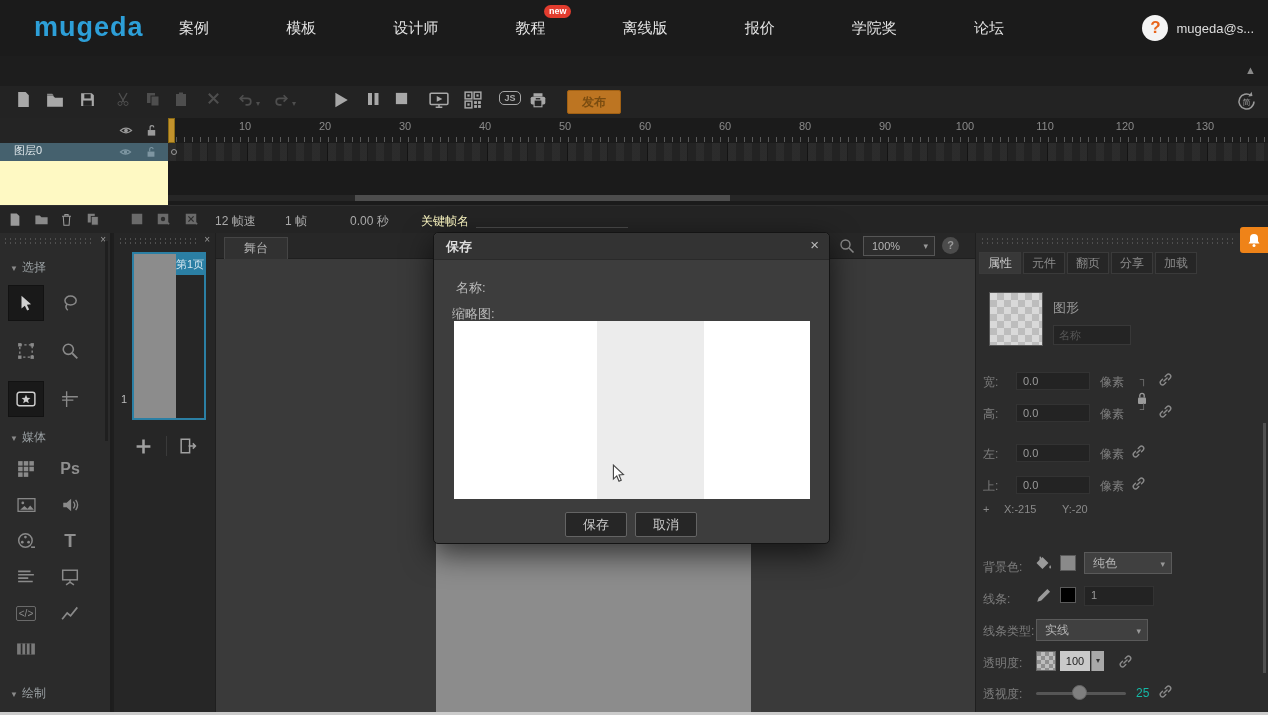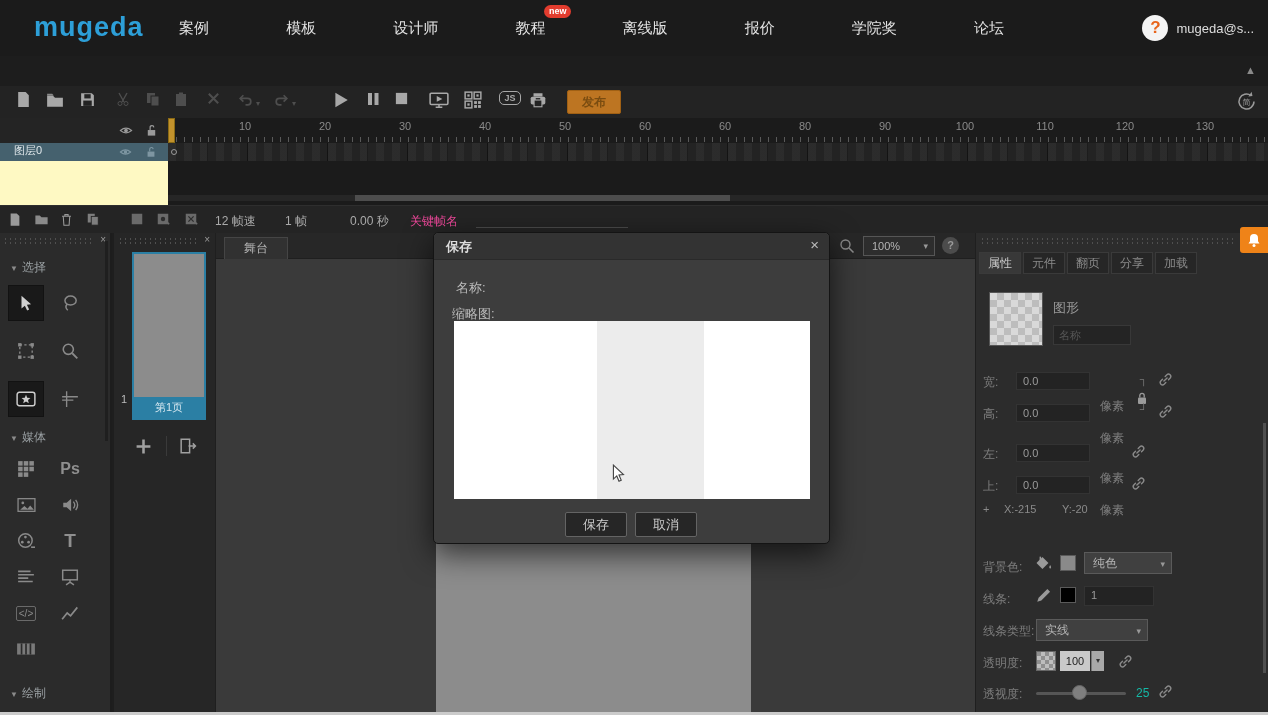--- a/index.html
+++ b/index.html
@@ -70,21 +70,21 @@
 
   
   .toolspanel { position:absolute; left:0; top:233px; width:110px; bottom:0; background:#2b2b2b; }
   .toolcell { position:absolute; width:36px; height:36px; display:flex; align-items:center; justify-content:center; cursor:pointer; color:#8a8a8a; }
   .toolcell.sel { background:#191919; border:1px solid #121212; color:#cfcfcf; }
   .ticon-text { font-size:16px; font-weight:bold; color:#8f8f8f; }
   .tools-scroll { position:absolute; right:2px; top:8px; width:3px; height:200px; background:#1f1f1f; }
 
   
   .pagespanel { position:absolute; left:112px; top:233px; width:103px; bottom:0; background:#262626; border-left:2px solid #1e1e1e; }
-  .pagethumb { position:absolute; left:18px; top:19px; width:74px; height:168px; border:2px solid #2b7fa4; display:flex; flex-direction:column; cursor:pointer; }
+  .pagethumb { position:absolute; left:18px; top:19px; width:74px; height:168px; border:2px solid #2b7fa4; display:flex; flex-direction:row; cursor:pointer; }
   .pagethumb .ptop { flex:1; background:#8c8c8c; }
   .pagethumb .plabel { height:21px; background:#2b7fa4; color:#d3e6ef; font-size:11px; text-align:center; line-height:21px; }
   .pageindex { position:absolute; left:7px; top:160px; font-size:11px; color:#bbb; }
   .page-btn { position:absolute; top:200px; width:26px; height:26px; display:flex; align-items:center; justify-content:center; cursor:pointer; }
   .page-div { position:absolute; left:52px; top:203px; width:1px; height:20px; background:#3a3a3a; }
 
   
   .canvas { position:absolute; left:215px; top:233px; right:293px; bottom:0; background:#3a3a3a; border-left:1px solid #1f1f1f; }
   .tabstrip { position:absolute; left:0; top:0; right:0; height:26px; background:#272727; border-bottom:1px solid #1f1f1f; }
   .stage-tab { position:absolute; left:8px; top:4px; width:64px; height:22px; background:#313131; border:1px solid #454545; border-bottom:none;
@@ -102,21 +102,21 @@
   .itabs { position:absolute; left:3px; top:19px; display:flex; gap:2px; }
   .itab { width:42px; height:22px; background:#262626; border:1px solid #3a3a3a; color:#8a8a8a; font-size:12px; text-align:center; line-height:20px; cursor:pointer; }
   .itab.active { background:#383838; color:#ccc; }
   .checker-big { position:absolute; left:13px; top:59px; width:54px; height:54px; border:1px solid #555;
     background:repeating-conic-gradient(#bdbdbd 0% 25%,#d9d9d9 0% 50%); background-size:14px 14px; }
   .obj-type { position:absolute; left:77px; top:66px; font-size:13px; color:#999; }
   .obj-name-input { position:absolute; left:77px; top:92px; width:78px; height:20px; background:#242424; border:1px solid #383838; cursor:text; }
   .obj-name-input span { font-size:11px; color:#555; padding-left:5px; line-height:18px; display:block; }
   .frow-label { position:absolute; left:7px; font-size:12px; color:#7d7d7d; }
   .frow-input { position:absolute; left:40px; width:74px; height:18px; background:#232323; border:1px solid #333; font-size:11px; color:#9a9a9a; line-height:16px; padding-left:6px; cursor:text; }
-  .frow-unit { position:absolute; left:124px; font-size:12px; color:#7d7d7d;margin-top:24px; }
+  .frow-unit { position:absolute; left:124px; font-size:12px; color:#7d7d7d; }
   .frow-corner { position:absolute; left:164px; font-size:11px; color:#777; }
   .ilink { position:absolute; cursor:pointer; }
   .pos-info { position:absolute; top:270px; font-size:11px; color:#8a8a8a; }
   .isel { position:absolute; height:22px; background:#404040; border:1px solid #5a5a5a; color:#b5b5b5; font-size:12px; line-height:20px; padding-left:8px; cursor:pointer; }
   .isel .caret { position:absolute; right:6px; top:1px; font-size:9px; color:#999; }
   .swatch { position:absolute; width:16px; height:16px; border:1px solid #5a5a5a; cursor:pointer; }
   .checker-sm { position:absolute; left:60px; top:418px; width:20px; height:20px; border:1px solid #666;
     background:repeating-conic-gradient(#bdbdbd 0% 25%,#8f8f8f 0% 50%); background-size:8px 8px; cursor:pointer; }
   .numbox { position:absolute; left:84px; top:418px; width:30px; height:20px; background:#c9c9c9; color:#222; font-size:11px; text-align:center; line-height:20px; cursor:text; }
   .spinbtn { position:absolute; left:115px; top:418px; width:13px; height:20px; background:#a8a8a8; border-left:1px solid #777; color:#333; font-size:8px; text-align:center; line-height:20px; cursor:pointer; }
@@ -376,21 +376,21 @@
     <div class="fb-ic" style="left:184px">
         <svg width="14" height="14" viewBox="0 0 16 16">
           <rect x="2" y="2" width="12" height="12" fill="#6a6a6a"></rect>
           <path d="M5 5l6 6M11 5l-6 6" stroke="#2e2e2e" stroke-width="1.5"></path>
           <path d="M12 11l3 3" stroke="#6a6a6a" stroke-width="2"></path>
         </svg>
       </div>
     <span class="fb-text" style="left:215px">12 帧速</span>
     <span class="fb-text" style="left:285px">1 帧</span>
     <span class="fb-text" style="left:350px">0.00 秒</span>
-    <span class="fb-text" style="left:410px; color:#ec4899">关键帧名</span>
+    <span class="fb-text" style="left:421px; color:#fef9c3">关键帧名</span>
     <div class="fb-underline"></div>
   </div>
 
   <div class="toolspanel">
     <div class="dots abs" style="left:3px; top:4px; width:88px"></div>
     <span class="panel-close" style="right:4px; top:1px">×</span>
     <div class="sec-label abs" style="left:10px; top:26px"><span class="tri">▼</span><span>选择</span></div>
 
     <div class="toolcell sel" style="left:8px; top:52px">
         <svg width="18" height="18" viewBox="0 0 16 16">

